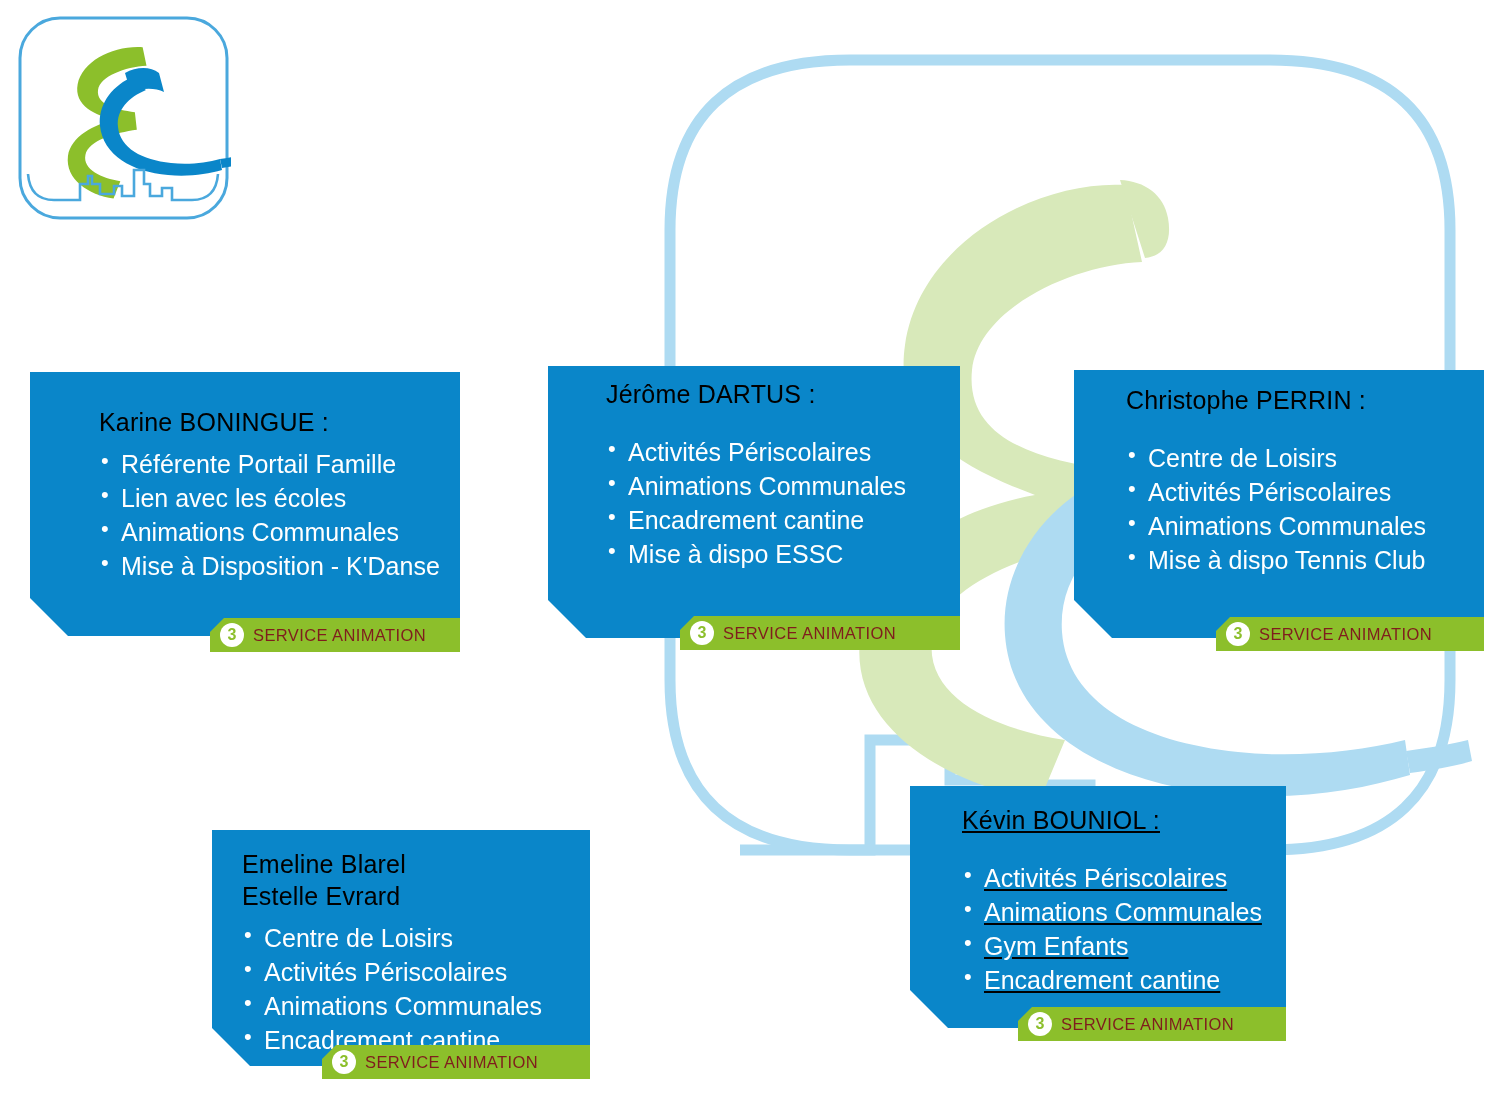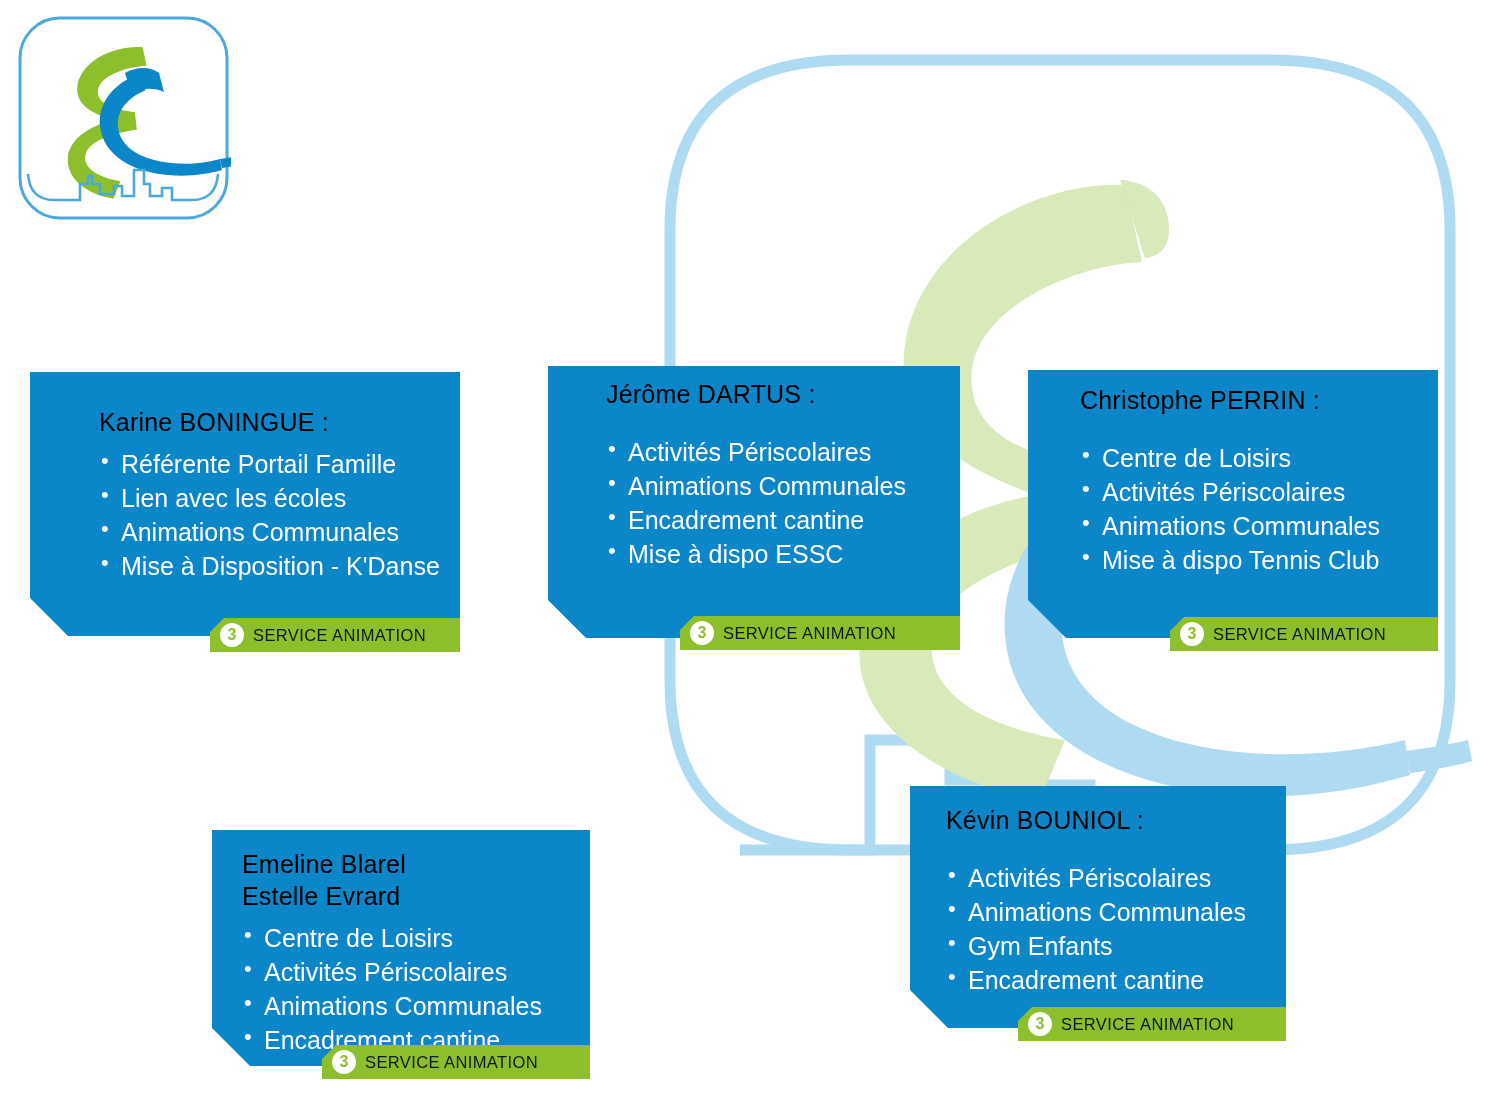--- a/index.html
+++ b/index.html
@@ -102,21 +102,21 @@
     color: #8cbf2b;
     font-size: 16px;
     font-weight: bold;
     display: flex;
     align-items: center;
     justify-content: center;
     flex: none;
     margin-right: 9px;
   }
   .badge-label {
-    color: #0f172a;
+    color: #7f1d1d;
     font-size: 16.5px;
     letter-spacing: 0.4px;
     white-space: nowrap;
   }
 
   
   .title-gap { height: 10px; }
   .title-gap-lg { height: 26px; }
 </style>
 </head>
@@ -201,21 +201,21 @@
         <li>Encadrement cantine</li>
         <li>Mise à dispo ESSC</li>
       </ul>
     </div>
     <div class="badge" style="left:132px; top:250px; width:280px;">
       <div class="badge-num">3</div>
       <div class="badge-label">SERVICE ANIMATION</div>
     </div>
   </div>
 
-  <div class="card" style="left:1028px; top:370px; width:410px; height:284px;">
+  <div class="card" style="left:1074px; top:370px; width:410px; height:284px;">
     <div class="card-body" style="height:268px; padding:14px 12px 0 52px;">
       <div class="card-title">Christophe PERRIN :</div>
       <div class="title-gap-lg"></div>
       <ul class="card-list">
         <li>Centre de Loisirs</li>
         <li>Activités Périscolaires</li>
         <li>Animations Communales</li>
         <li>Mise à dispo Tennis Club</li>
       </ul>
     </div>
@@ -237,21 +237,21 @@
         <li>Encadrement cantine</li>
       </ul>
     </div>
     <div class="badge" style="left:110px; top:215px; width:268px;">
       <div class="badge-num">3</div>
       <div class="badge-label">SERVICE ANIMATION</div>
     </div>
   </div>
 
   <div class="card" style="left:910px; top:786px; width:376px; height:258px;">
-    <div class="card-body" style="height:242px; padding:18px 12px 0 36px;">
+    <div class="card-body" style="height:242px; padding:18px 12px 0 52px;text-decoration:underline;">
       <div class="card-title">Kévin BOUNIOL :</div>
       <div class="title-gap-lg"></div>
       <ul class="card-list">
         <li>Activités Périscolaires</li>
         <li>Animations Communales</li>
         <li>Gym Enfants</li>
         <li>Encadrement cantine</li>
       </ul>
     </div>
     <div class="badge" style="left:108px; top:221px; width:268px;">

